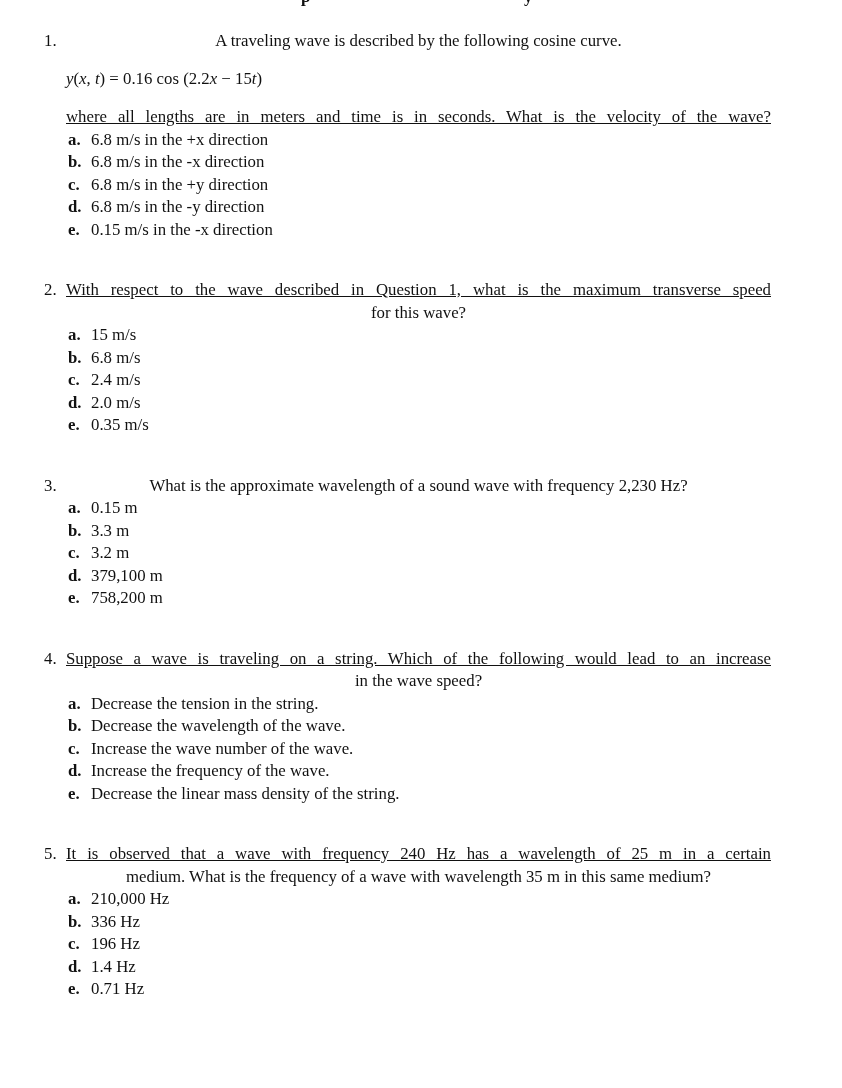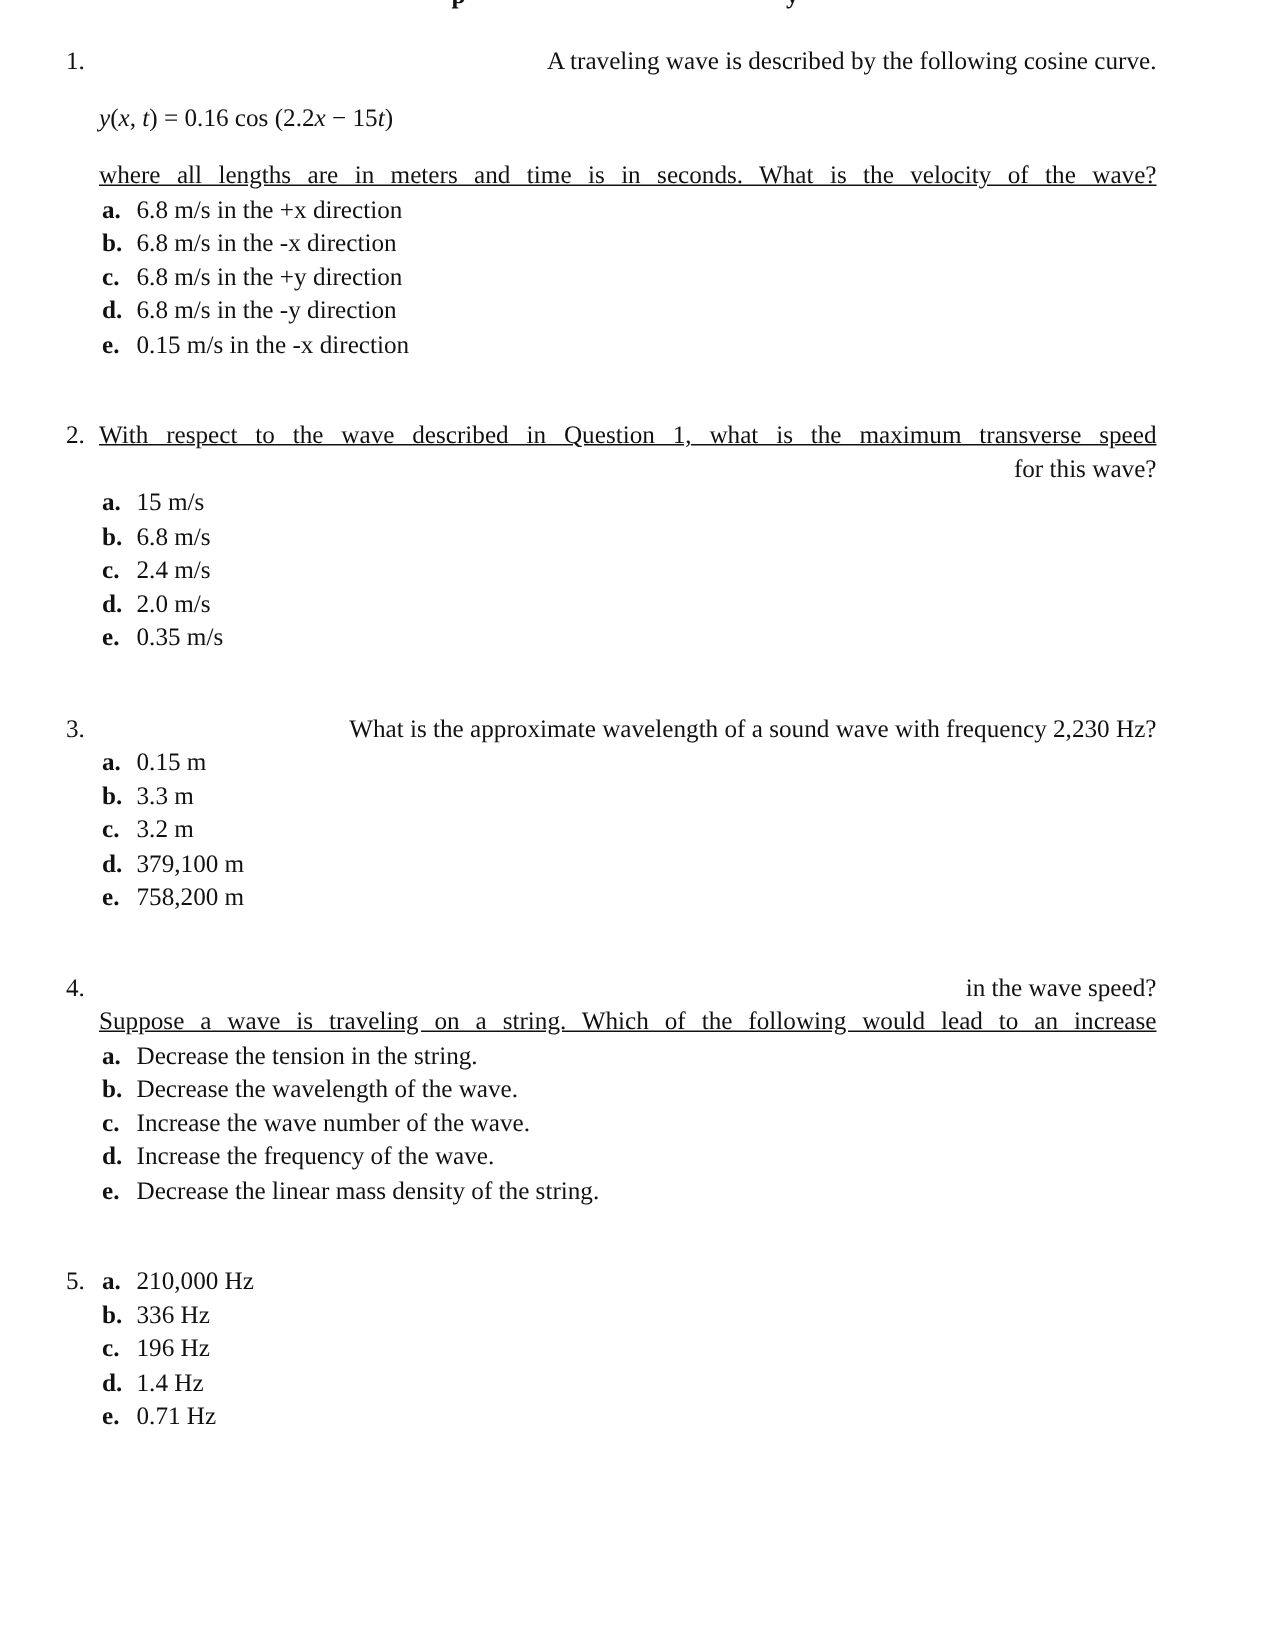--- a/index.html
+++ b/index.html
@@ -30,21 +30,21 @@
   }
   .frag-left  { left: 301px; }
   .frag-right { left: 524px; }
 
   .content { padding-left: 44px; padding-right: 66px; }
 
   .question { display: flex; margin-bottom: 38px; }
   .qnum { flex: 0 0 22px; width: 22px; }
   .qcontent { width: 705px; }
 
-  .line { text-align: right; }
+  .line { text-align: center; }
   .line.stretch { text-align: justify; text-align-last: justify; text-decoration: underline; }
 
   .equation { margin: 15px 0 16px 0; }
   .it { font-style: italic; }
   .rm { font-style: normal; }
 
   .options { margin-left: 2px; }
   .option { display: flex; }
   .olabel { flex: 0 0 23px; width: 23px; font-weight: bold; }
   .otext { flex: 1 1 auto; }
@@ -147,22 +147,22 @@
             <span class="olabel">e.</span>
             <span class="otext">758,200 m</span>
           </div>
         </div>
       </div>
     </div>
 
     <div class="question">
       <div class="qnum">4.</div>
       <div class="qcontent">
+        <div class="line stretch">Suppose a wave is traveling on a string. Which of the following would lead to an increase</div>
         <div class="line">in the wave speed?</div>
-        <div class="line stretch">Suppose a wave is traveling on a string. Which of the following would lead to an increase</div>
         <div class="options">
           <div class="option">
             <span class="olabel">a.</span>
             <span class="otext">Decrease the tension in the string.</span>
           </div>
           <div class="option">
             <span class="olabel">b.</span>
             <span class="otext">Decrease the wavelength of the wave.</span>
           </div>
           <div class="option">
@@ -177,20 +177,22 @@
             <span class="olabel">e.</span>
             <span class="otext">Decrease the linear mass density of the string.</span>
           </div>
         </div>
       </div>
     </div>
 
     <div class="question">
       <div class="qnum">5.</div>
       <div class="qcontent">
+        <div class="line stretch">It is observed that a wave with frequency 240 Hz has a wavelength of 25 m in a certain</div>
+        <div class="line">medium. What is the frequency of a wave with wavelength 35 m in this same medium?</div>
         <div class="options">
           <div class="option">
             <span class="olabel">a.</span>
             <span class="otext">210,000 Hz</span>
           </div>
           <div class="option">
             <span class="olabel">b.</span>
             <span class="otext">336 Hz</span>
           </div>
           <div class="option">

